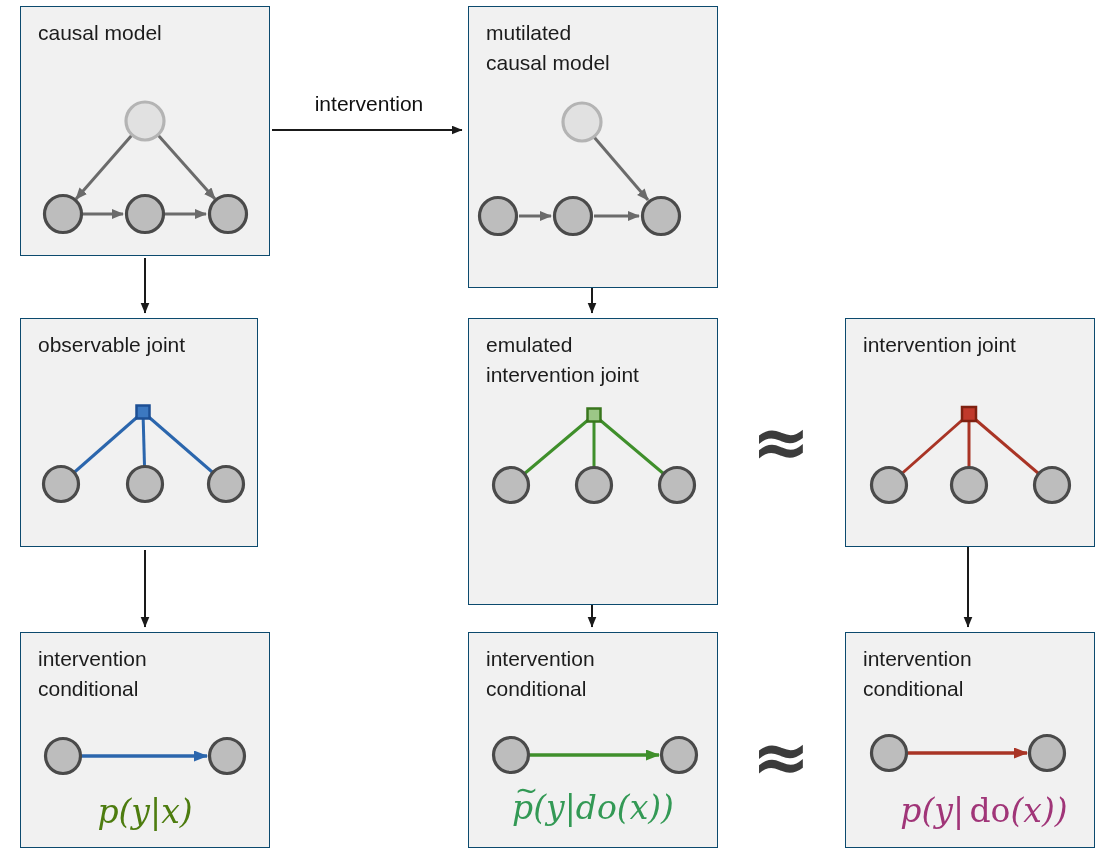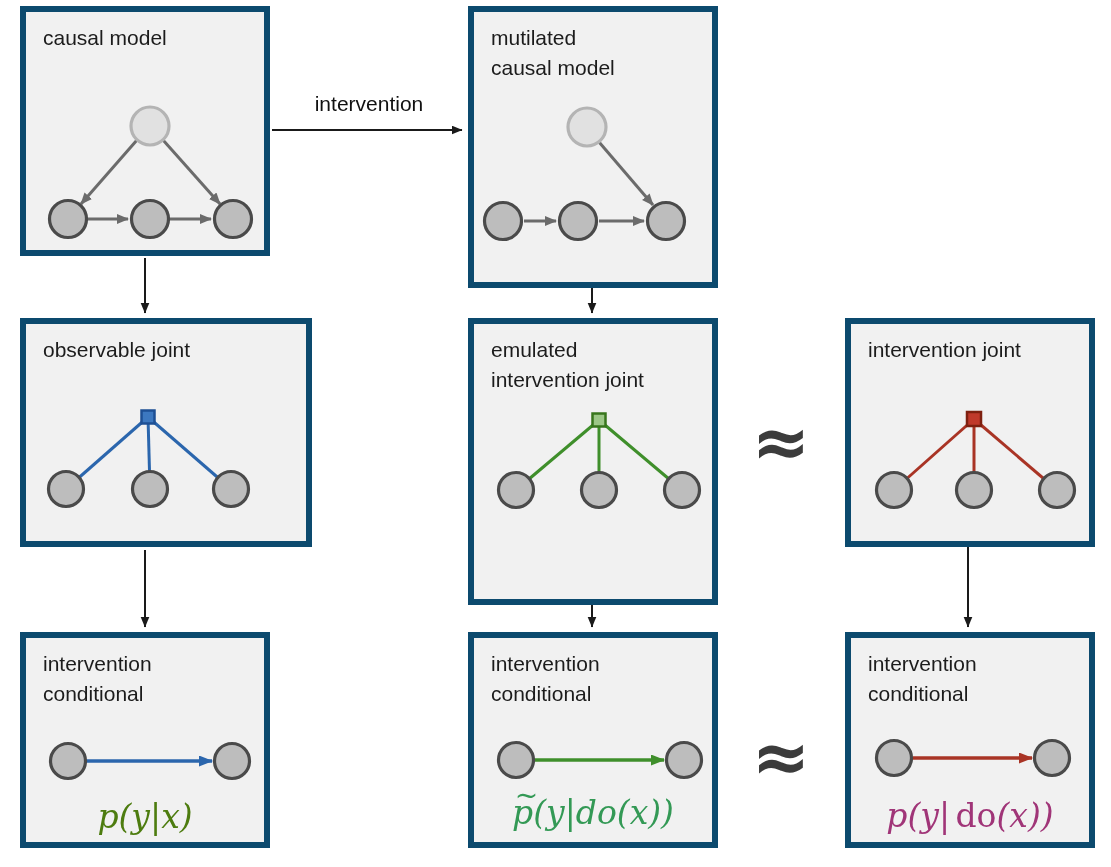--- a/index.html
+++ b/index.html
@@ -6,21 +6,21 @@
   .canvas{
     position:relative;
     width:1111px;height:867px;
     background:#ffffff;
     font-family:"Liberation Sans", sans-serif;
     overflow:hidden;
   }
   .panel{
     position:absolute;
     background:#f1f1f1;
-    border:6px solid #0c4a6e;
+    border:1px solid #0c4a6e;
     box-sizing:border-box;
   }
   .panel-title{
     position:absolute;
     left:17px;top:11px;
     font-size:21px;
     line-height:30px;
     color:#1c1c1c;
     white-space:nowrap;
   }
@@ -55,21 +55,21 @@
   .formula .roman{font-style:normal;margin-left:0.16em;}
   .tilde-wrap{position:relative;display:inline-block;}
   .tilde-mark{
     position:absolute;
     left:0.10em;top:-0.50em;
     font-style:normal;
     font-size:0.85em;
   }
   .f-obs{top:160px;}
   .f-emu{top:156px;}
-  .f-true{top:159px;}
+  .f-true{top:159px;margin-left:14px;}
 </style>
 </head>
 <body>
 
 <div class="canvas">
 
   <svg class="overlay" width="1111" height="867" viewBox="0 0 1111 867">
     <defs>
       <marker id="mk-black" markerUnits="userSpaceOnUse" markerWidth="12" markerHeight="10" refX="10.5" refY="4.5" orient="auto">
         <path d="M0,0 L11,4.5 L0,9 Z" fill="#1a1a1a"></path>
@@ -123,21 +123,21 @@
       <line x1="125" y1="130" x2="179" y2="193" stroke-width="3" marker-end="url(#mk-gray2)" stroke="#6b6b6b"></line>
       <line x1="50" y1="209" x2="82" y2="209" stroke-width="3" marker-end="url(#mk-gray2)" stroke="#6b6b6b"></line>
       <line x1="125" y1="209" x2="170" y2="209" stroke-width="3" marker-end="url(#mk-gray2)" stroke="#6b6b6b"></line>
       <circle cx="113" cy="115" r="19" stroke-width="3.2" stroke="#b4b4b4" fill="#e1e1e1"></circle>
       <circle cx="29" cy="209" r="18.5" stroke-width="3.2" stroke="#4a4a4a" fill="#bdbdbd"></circle>
       <circle cx="104" cy="209" r="18.5" stroke-width="3.2" stroke="#4a4a4a" fill="#bdbdbd"></circle>
       <circle cx="192" cy="209" r="18.5" stroke-width="3.2" stroke="#4a4a4a" fill="#bdbdbd"></circle>
     </svg>
   </div>
 
-  <div class="panel" style="left:20px;top:318px;width:292px;height:229px;">
+  <div class="panel" style="left:20px;top:318px;width:238px;height:229px;">
     <div class="panel-title">
       <div>observable joint</div>
     </div>
     <svg class="graphic" width="250" height="229" viewBox="0 0 250 229">
       <line x1="122" y1="93" x2="40" y2="165" stroke-width="3" stroke="#2b66ad"></line>
       <line x1="122" y1="93" x2="124" y2="165" stroke-width="3" stroke="#2b66ad"></line>
       <line x1="122" y1="93" x2="205" y2="165" stroke-width="3" stroke="#2b66ad"></line>
       <circle cx="40" cy="165" r="17.5" stroke-width="3.2" stroke="#4a4a4a" fill="#bdbdbd"></circle>
       <circle cx="124" cy="165" r="17.5" stroke-width="3.2" stroke="#4a4a4a" fill="#bdbdbd"></circle>
       <circle cx="205" cy="165" r="17.5" stroke-width="3.2" stroke="#4a4a4a" fill="#bdbdbd"></circle>

